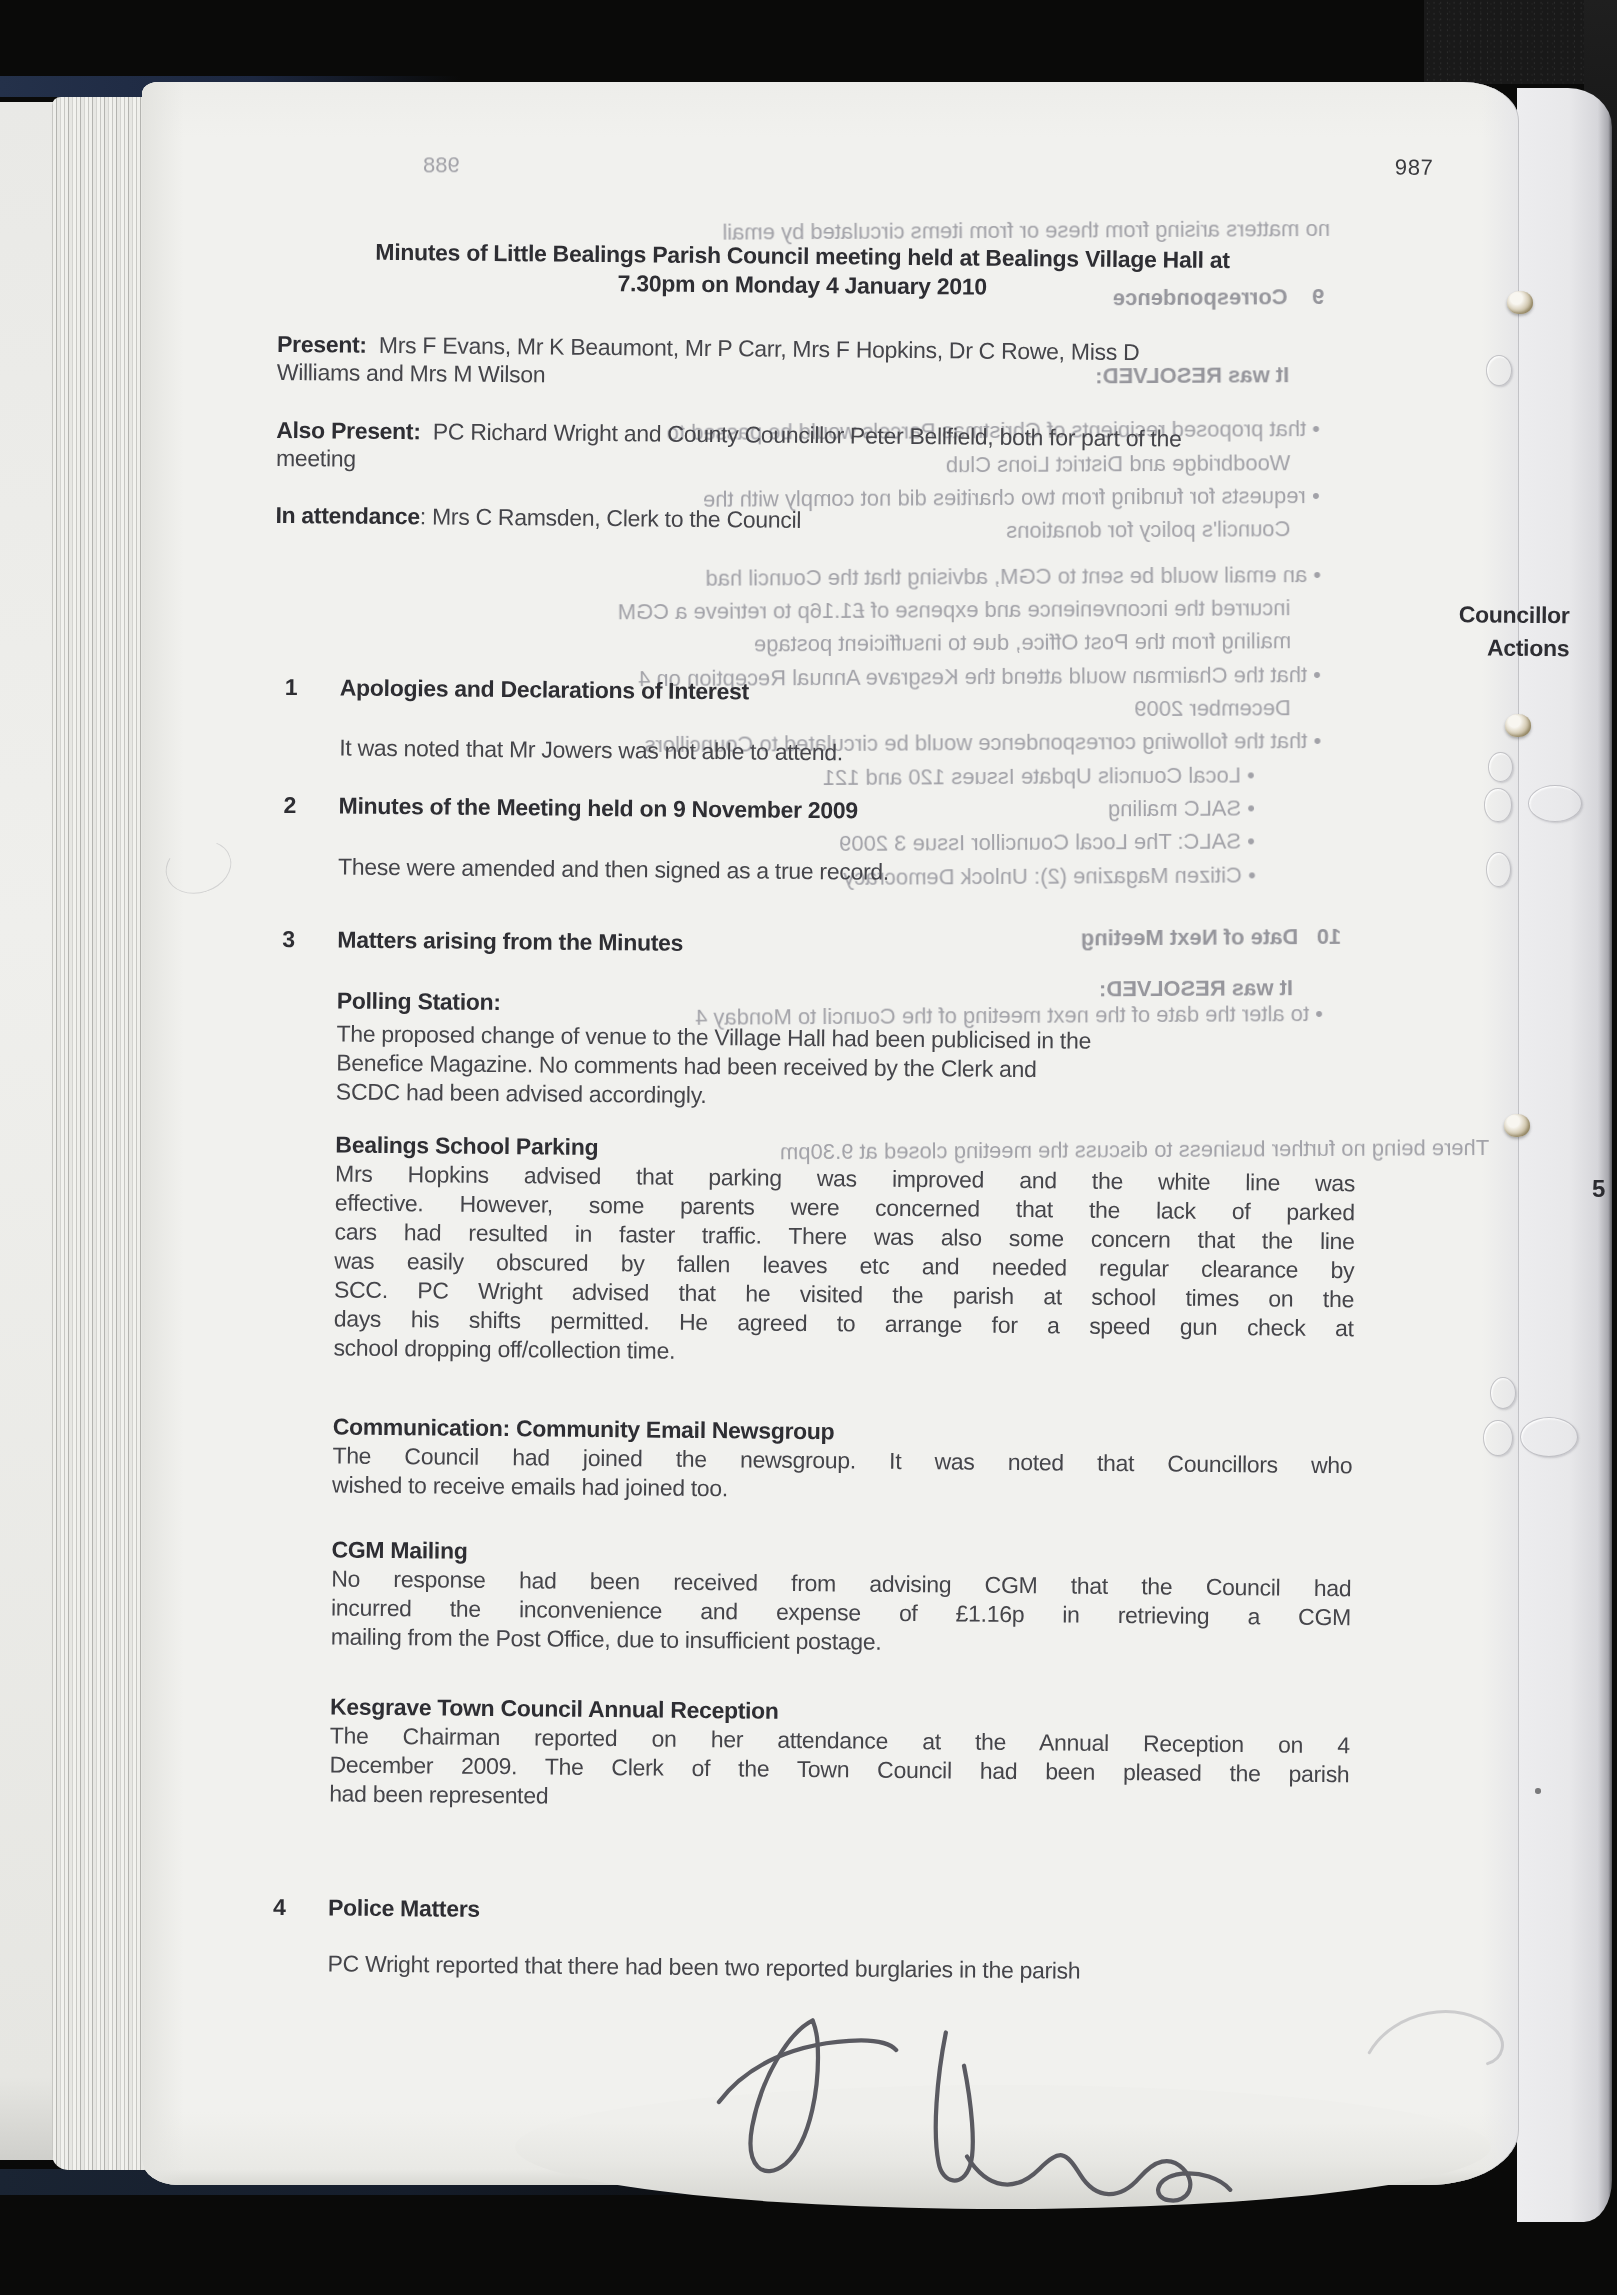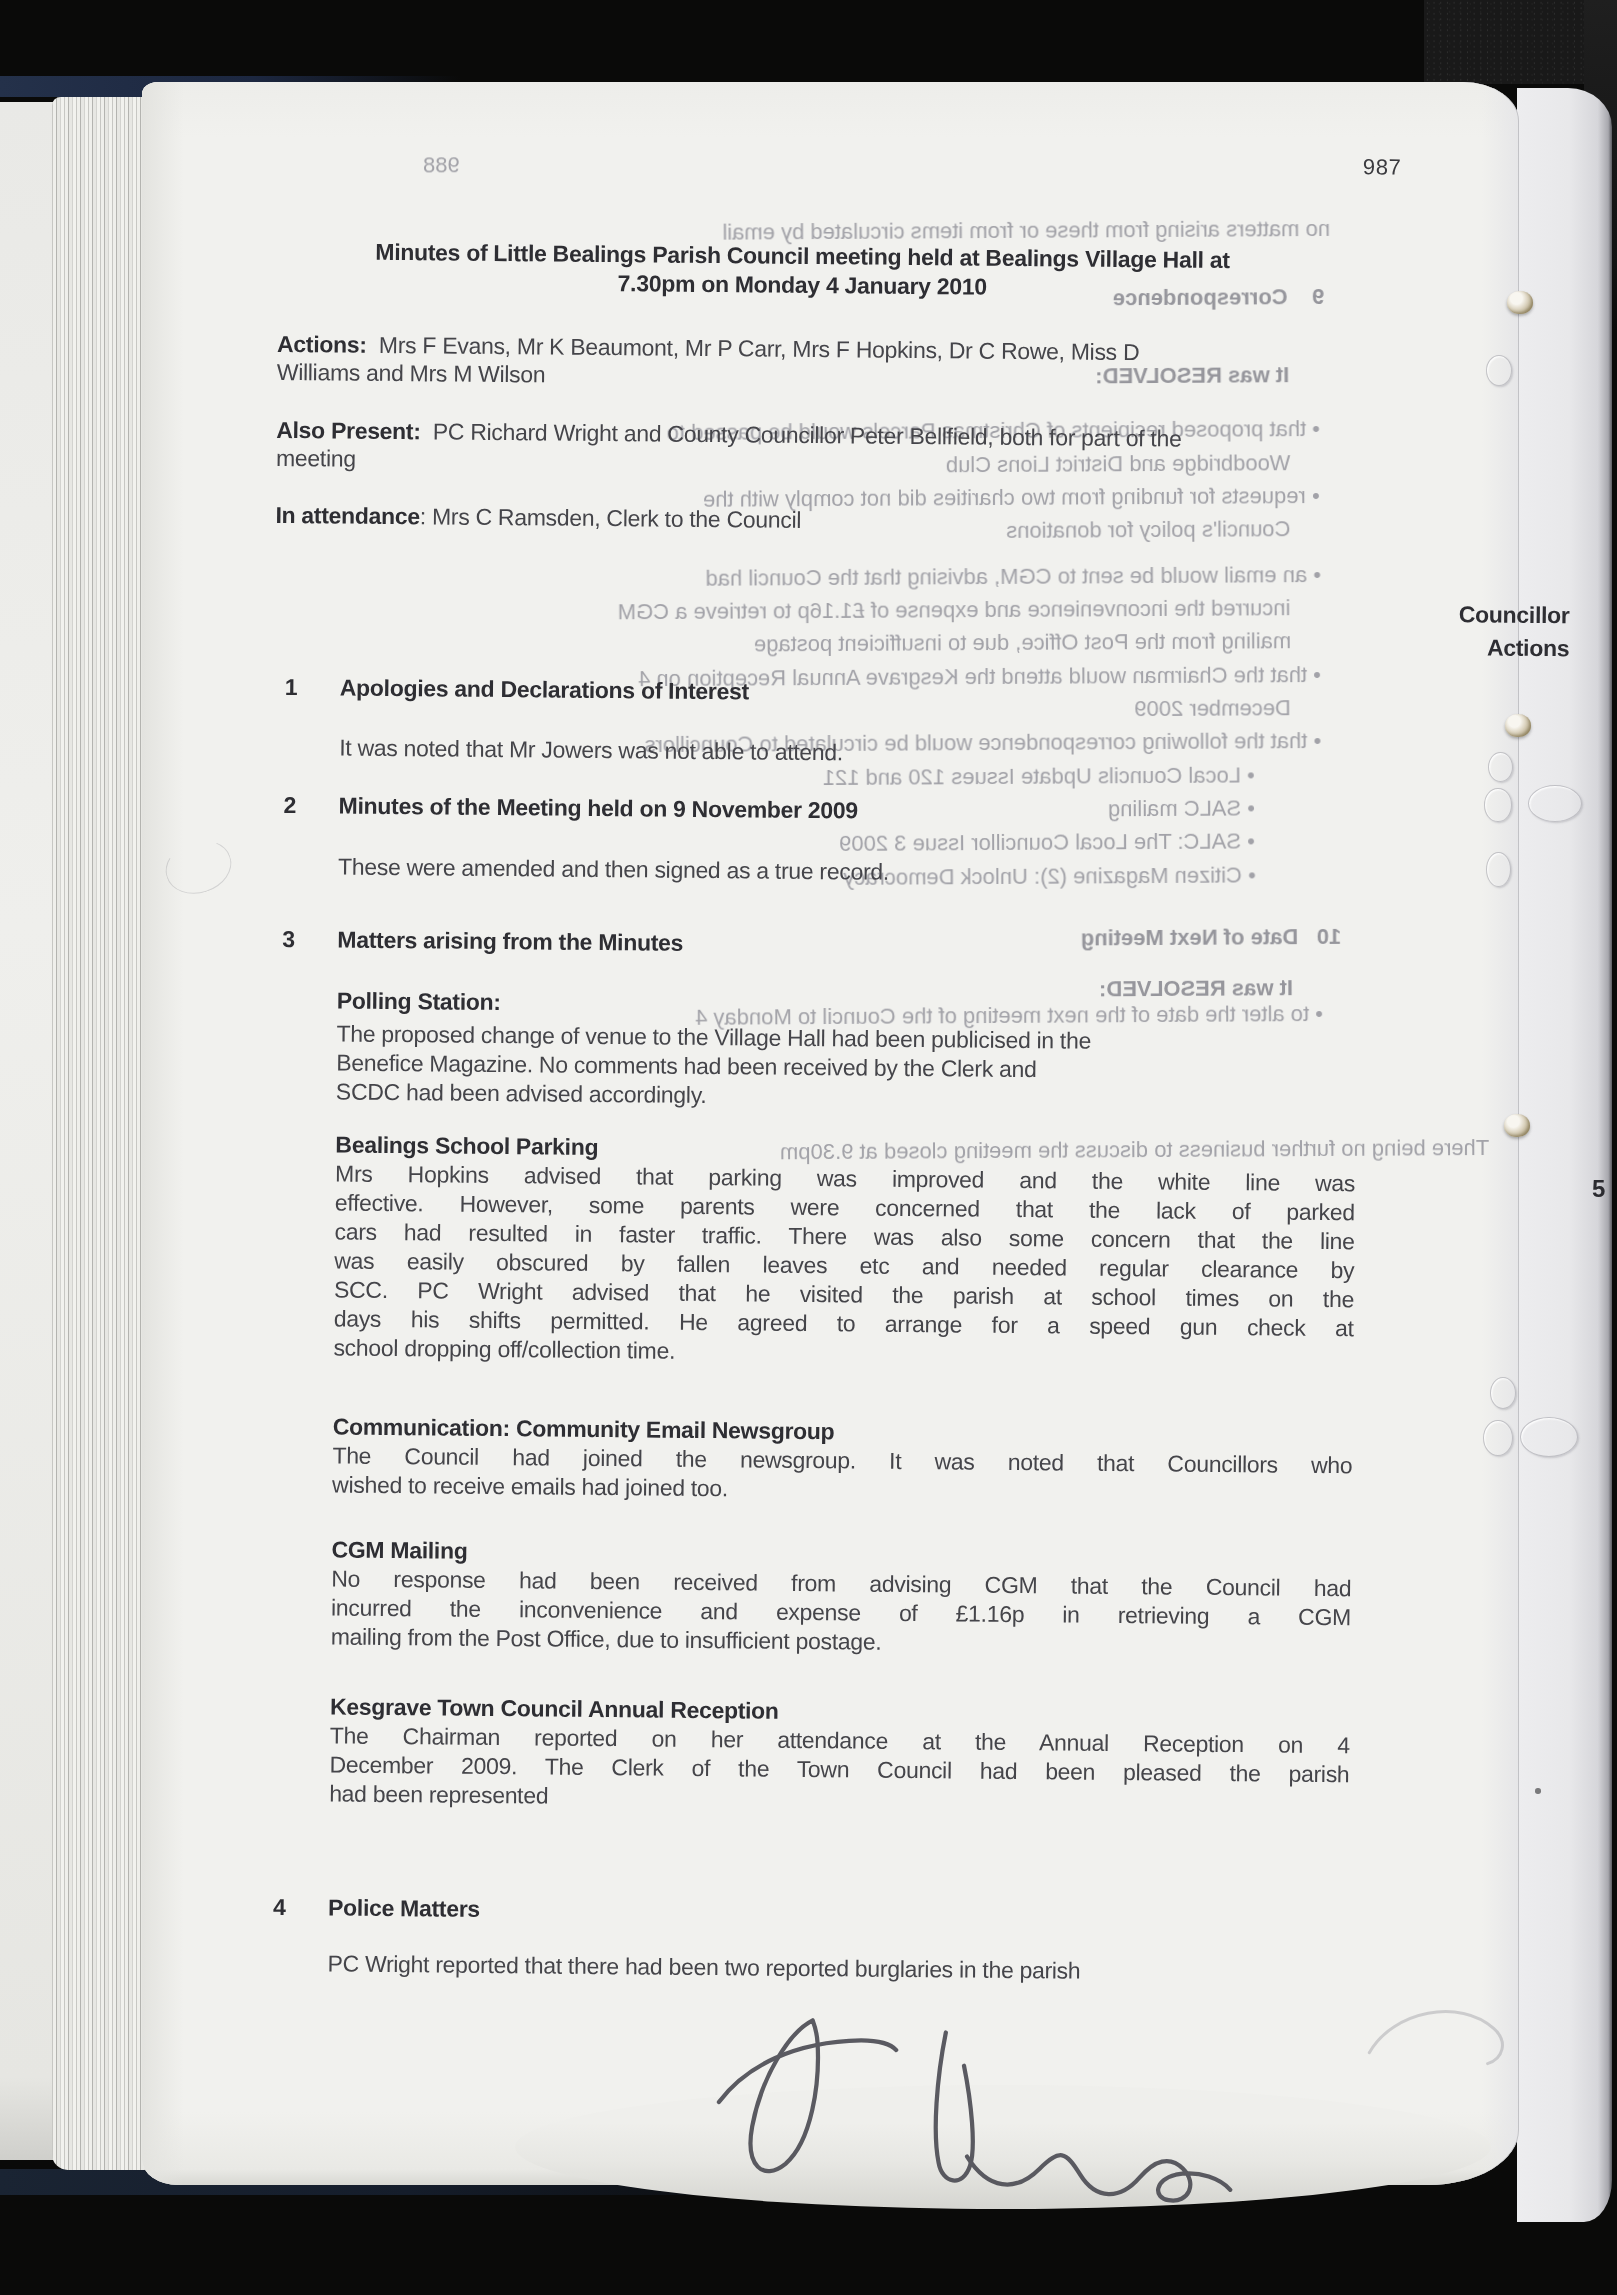--- a/index.html
+++ b/index.html
@@ -139,29 +139,29 @@
   <div class="emboss" style="left:1528px;top:785px;width:52px;height:35px;"></div>
   <div class="emboss" style="left:1486px;top:852px;width:23px;height:33px;"></div>
   <div class="emboss" style="left:1490px;top:1377px;width:24px;height:30px;"></div>
   <div class="emboss" style="left:1483px;top:1420px;width:28px;height:34px;"></div>
   <div class="emboss" style="left:1520px;top:1417px;width:56px;height:38px;"></div>
   <div class="speck" style="left:1535px;top:1788px;"></div>
   <div class="pencil-oval"></div>
 
   <div class="text-layer">
 
-    <div class="abs pageno" style="left:1220px;top:147px;">987</div>
+    <div class="abs pageno" style="left:1252px;top:147px;">987</div>
 
     <div class="abs title" style="left:0;top:242px;">
       <div>Minutes of Little Bealings Parish Council meeting held at Bealings Village Hall at</div>
       <div>7.30pm on Monday 4 January 2010</div>
     </div>
 
     <div class="abs blk" style="left:136px;top:335px;width:1109px;">
-      <div><b>Actions:</b><span>&nbsp; Mrs F Evans, Mr K Beaumont, Mr P Carr, Mrs F Hopkins, Dr C Rowe, Miss D</span></div>
+      <div><b>Present:</b><span>&nbsp; Mrs F Evans, Mr K Beaumont, Mr P Carr, Mrs F Hopkins, Dr C Rowe, Miss D</span></div>
       <div>Williams and Mrs M Wilson</div>
     </div>
 
     <div class="abs blk" style="left:136px;top:421px;width:1109px;">
       <div><b>Also Present:</b><span>&nbsp; PC Richard Wright and County Councillor Peter Bellfield, both for part of the</span></div>
       <div>meeting</div>
     </div>
 
     <div class="abs" style="left:136px;top:506px;width:1109px;">
       <b>In attendance</b><span>: Mrs C Ramsden, Clerk to the Council</span>

